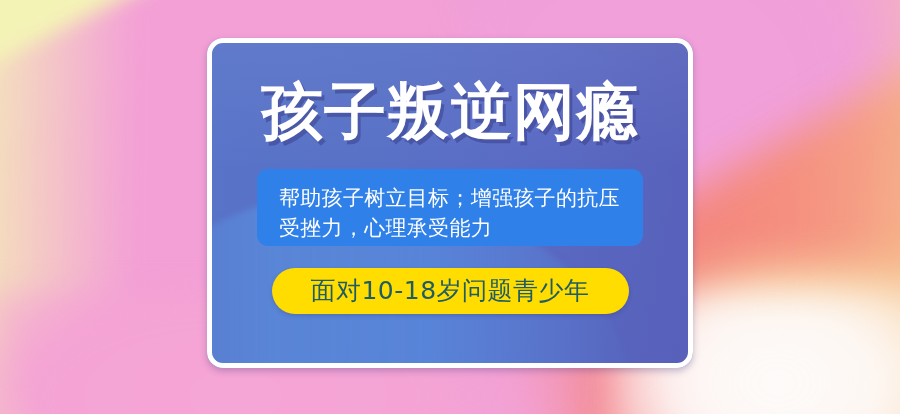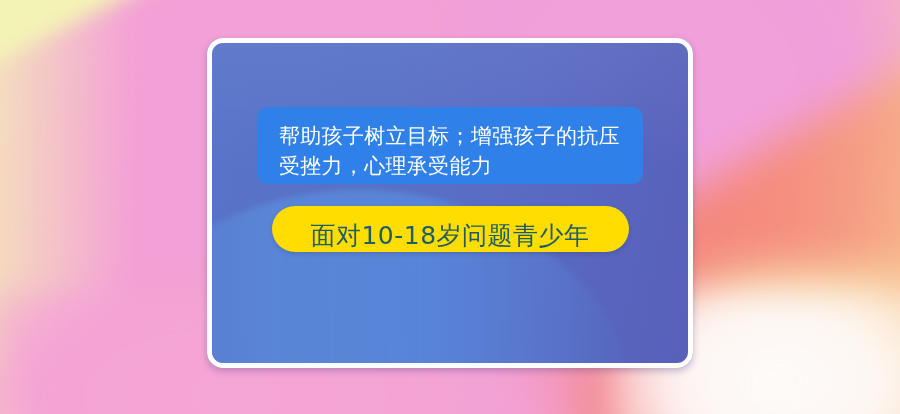--- a/index.html
+++ b/index.html
@@ -186,21 +186,21 @@
     letter-spacing: 0.3px;
   }
 
   .pill {
     margin-top: 22px;
     width: 357px;
     height: 46px;
     border-radius: 23px;
     background: #ffdd00;
     display: flex;
-    align-items: flex-end;
+    align-items: center;
     justify-content: center;
     box-shadow: 0 2px 4px rgba(40,40,90,0.22);
   }
   .pill-label {
     font-family: "DejaVu Sans", "Liberation Sans", sans-serif;
     font-size: 25px;
     font-weight: 400;
     color: #1f5c63;
     letter-spacing: 0.5px;
     white-space: nowrap;
@@ -223,20 +223,21 @@
   <div class="card-wrap">
     <div class="card-shadow"></div>
     <div class="card">
       <div class="card-inner">
         <div class="sheen"></div>
         <div class="wave"></div>
       </div>
 
       <div class="card-content">
 
+        <div class="title">孩子叛逆网瘾</div>
 
         <div class="subtitle-box">
           <span>帮助孩子树立目标；增强孩子的抗压受挫力，心理承受能力</span>
         </div>
 
         <div class="pill">
           <span class="pill-label">面对10-18岁问题青少年</span>
         </div>
 
       </div>

